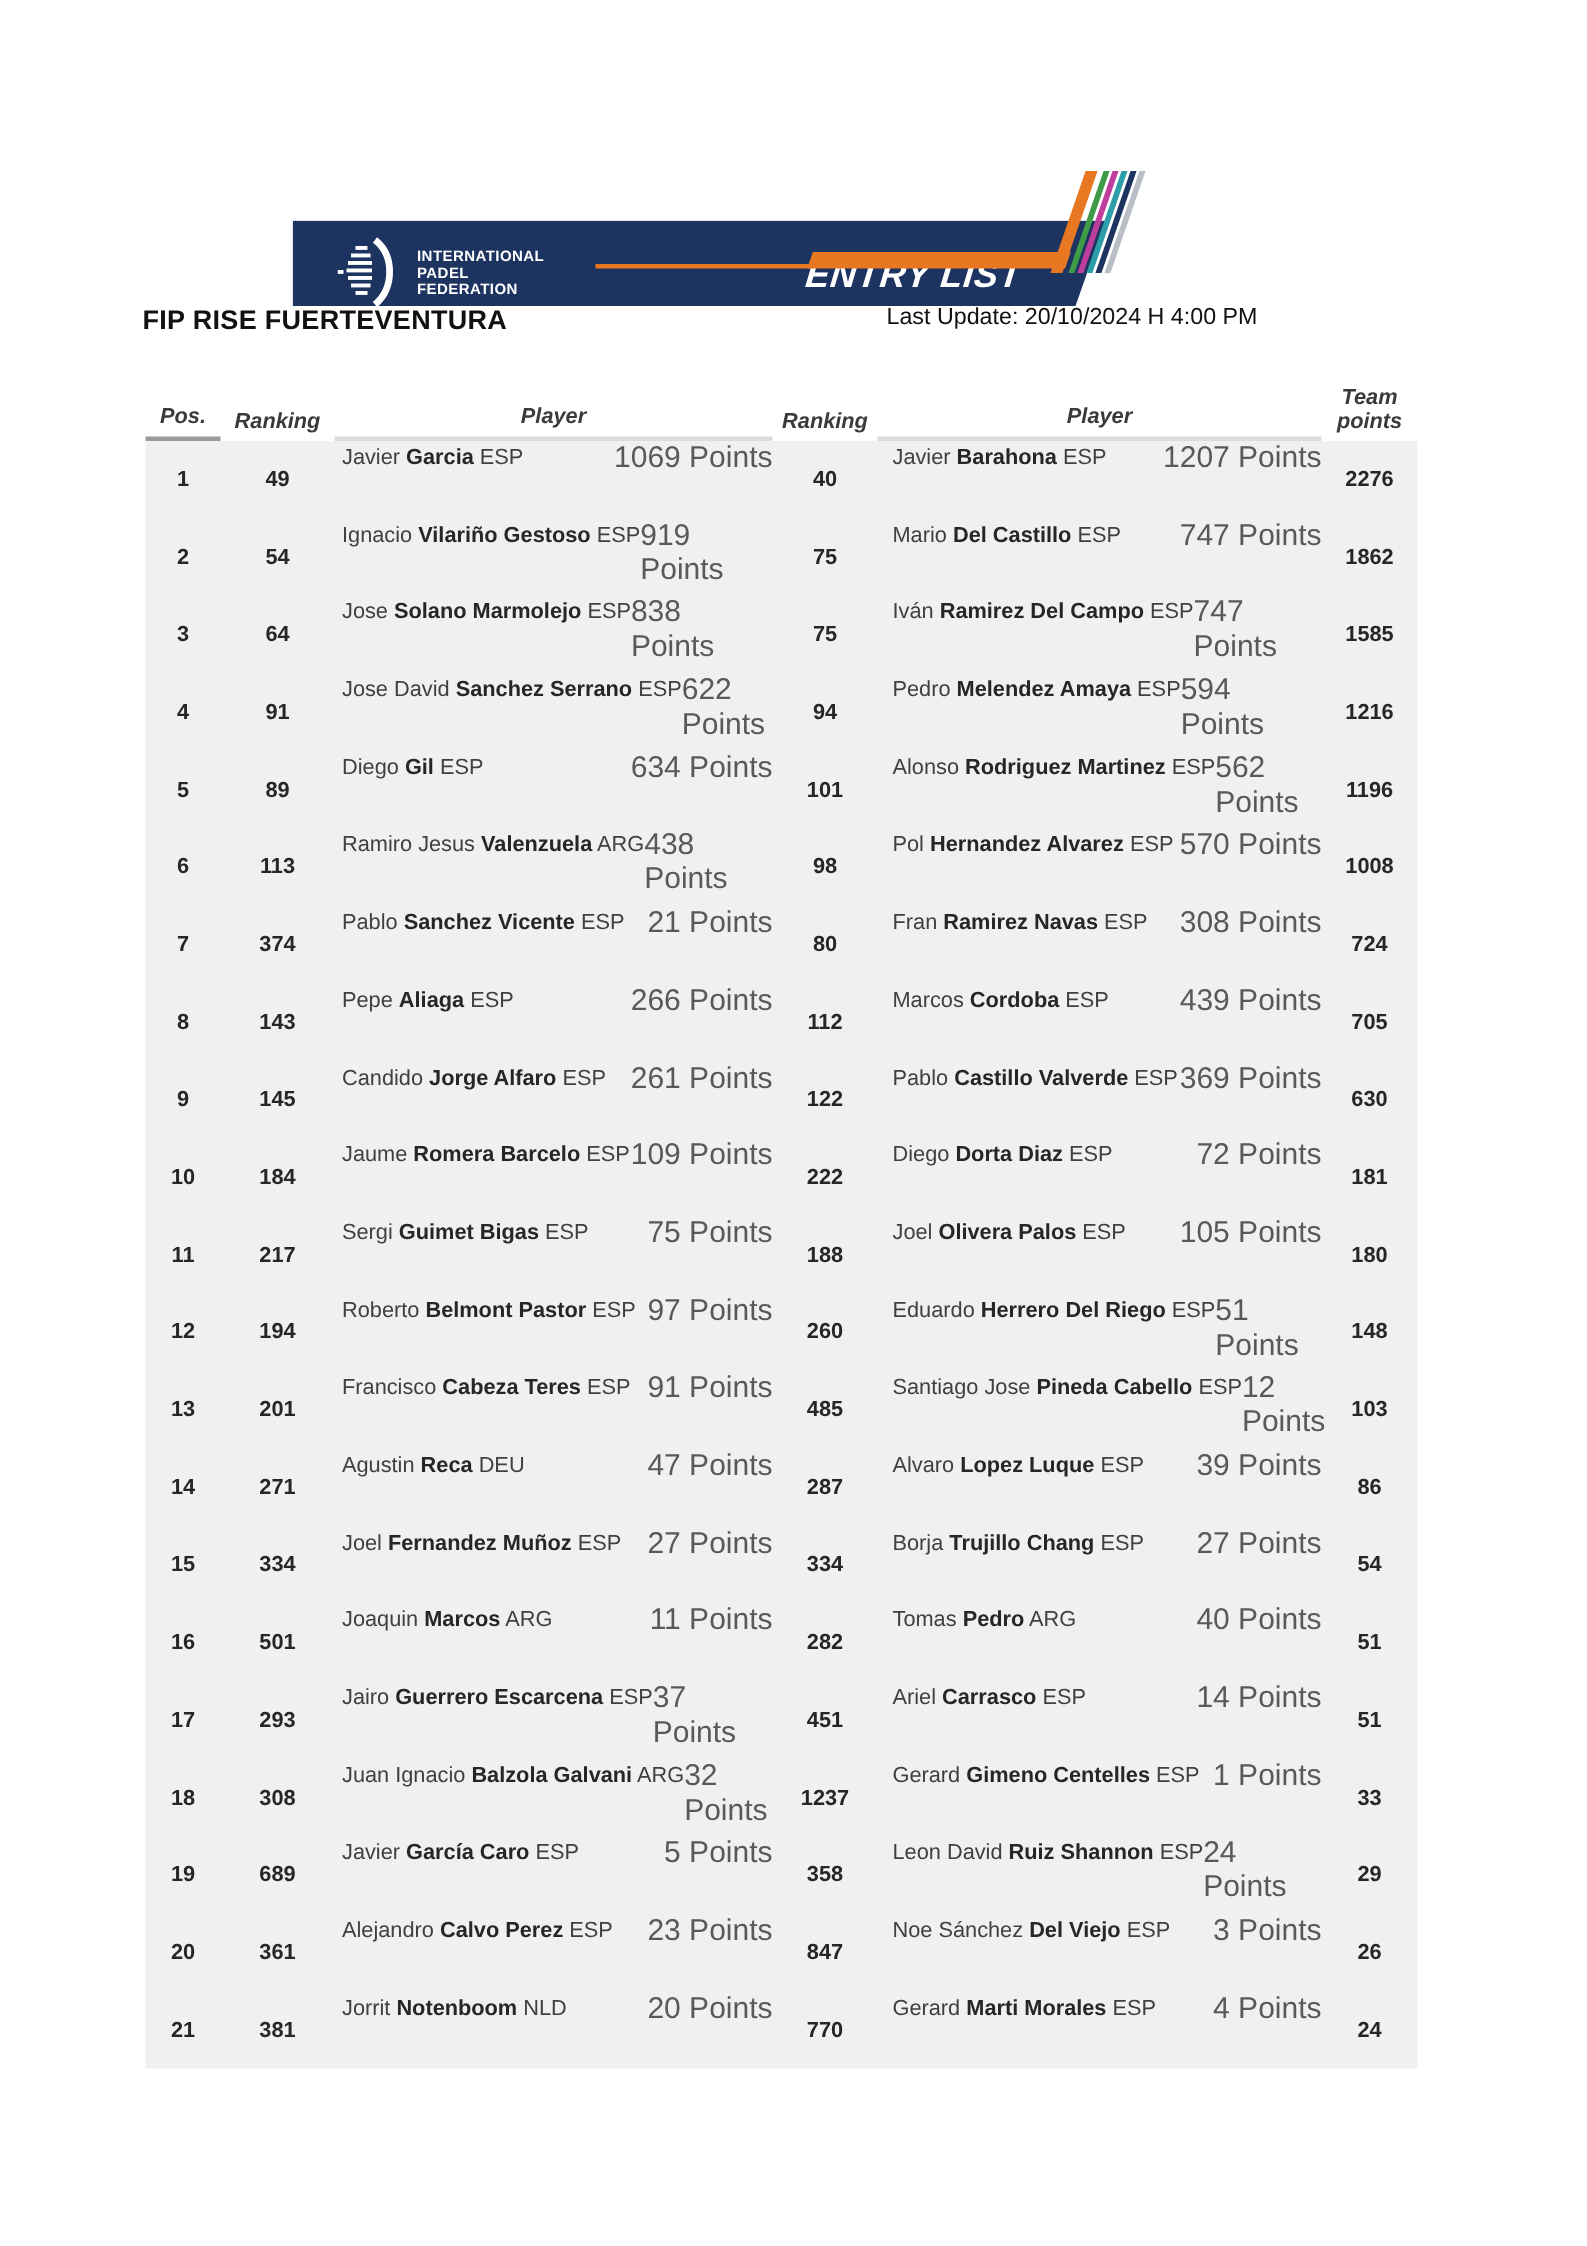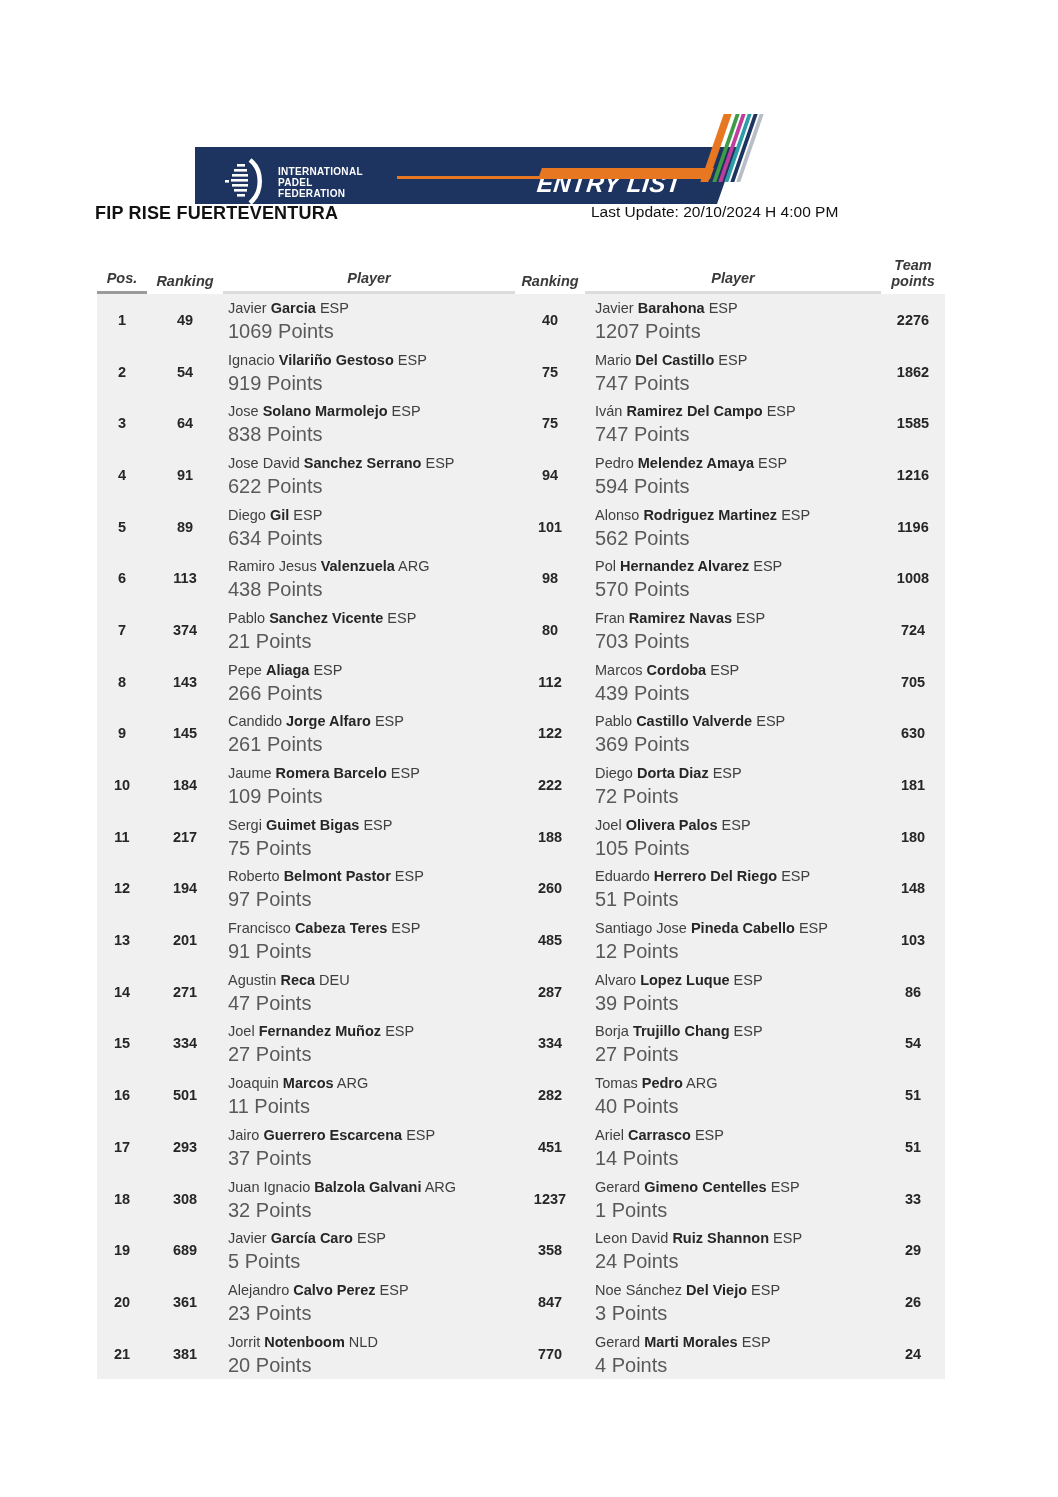--- a/index.html
+++ b/index.html
@@ -44,21 +44,21 @@
   }
   .th-pos    { border-bottom:3px solid #9a9a9a; }
   .th-player { border-bottom:3px solid #dcdcdc; }
   .tbody { background:#f0f0f0; }
   .trow { height:51.7px; }
   .cell-num {
     display:flex; align-items:center; justify-content:center;
     font-weight:bold; font-size:14.5px; color:#262626;
   }
   .cell-player {
-    display:flex; flex-direction:column; justify-content:center;
+    display:flex; flex-direction:row; justify-content:space-between;
     padding-left:5px; line-height:23px; font-size:14.5px;
   }
   .cell-player.second { padding-left:10px; }
   .name-line { color:#404040; white-space:nowrap; }
   .name-line .last { font-weight:bold; color:#262626; }
   .points-line { color:#595959; font-size:20px; }
 </style>
 </head>
 <body>
 
@@ -262,21 +262,21 @@
       </div>
       <div class="points-line">21 Points</div>
     </div>
     <div class="cell-num">80</div>
     <div class="cell-player second">
       <div class="name-line">
         <span class="first">Fran</span>
         <span class="last">Ramirez Navas</span>
         <span class="cc">ESP</span>
       </div>
-      <div class="points-line">703 Points</div>
+      <div class="points-line">308 Points</div>
     </div>
     <div class="cell-num">724</div>
   </div>
 
   <div class="trow">
     <div class="cell-num">8</div>
     <div class="cell-num">143</div>
     <div class="cell-player">
       <div class="name-line">
         <span class="first">Pepe</span>

